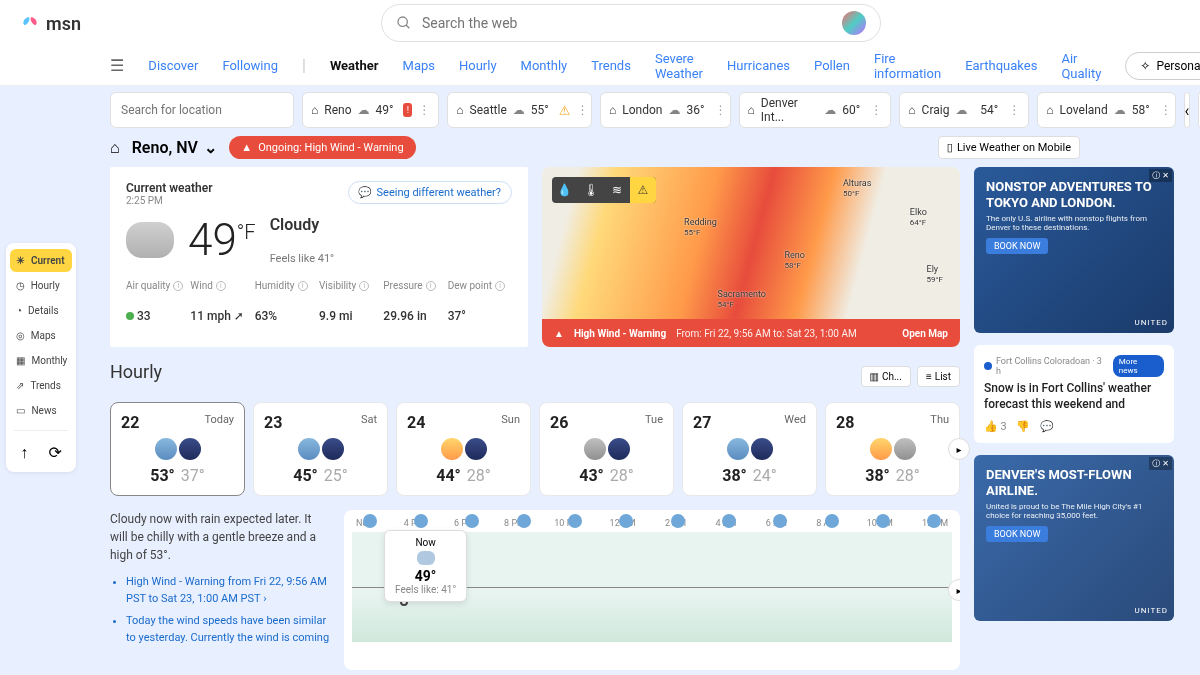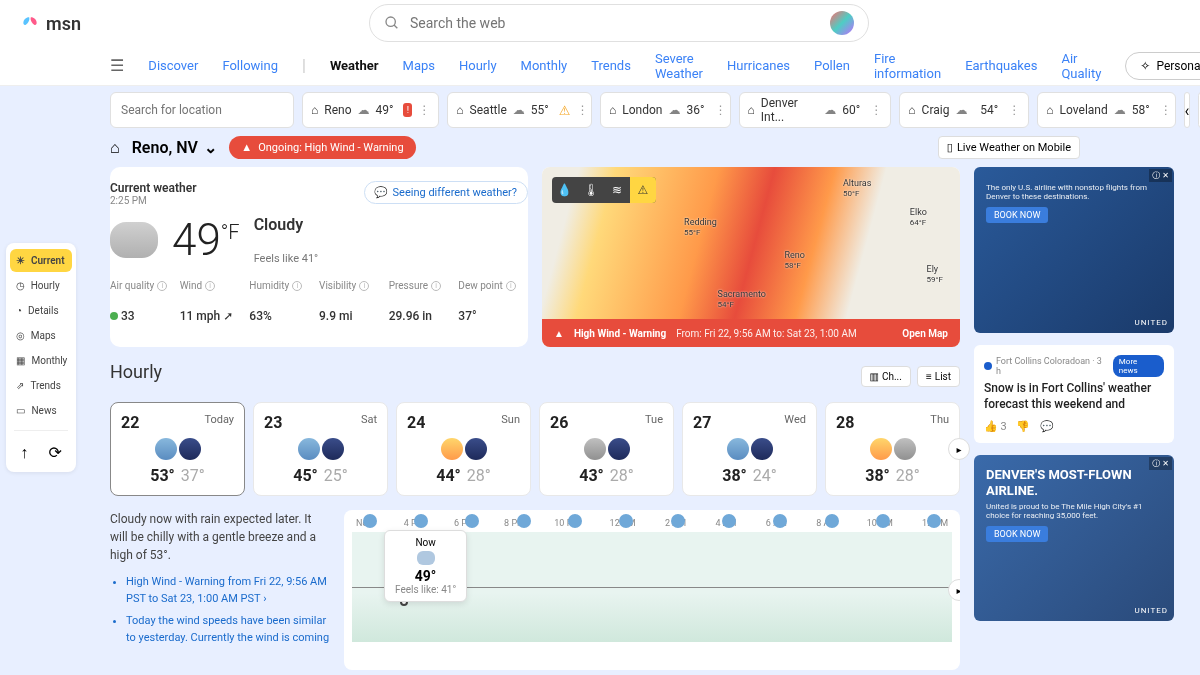--- a/index.html
+++ b/index.html
@@ -1,17 +1,17 @@
 <!DOCTYPE html>
 <html><head>
 <meta charset="utf-8">
 <style>
 *{margin:0;padding:0;box-sizing:border-box;font-family:-apple-system,BlinkMacSystemFont,"Segoe UI",Roboto,sans-serif}
 body{background:#e8efff;width:1200px;height:675px;overflow:hidden;position:relative}
-.top-header{background:#fff;height:46px;display:flex;align-items:center;padding:0 20px;gap:8px}
+.top-header{background:#fff;height:46px;display:flex;align-items:center;padding:0 20px;gap:20px}
 .msn-logo{display:flex;align-items:center;gap:6px;font-size:18px;font-weight:600;color:#333}
 .msn-logo svg{width:20px;height:20px}
 .search-bar{flex:0 0 500px;margin-left:280px;height:38px;border:1px solid #e0e0e0;border-radius:20px;display:flex;align-items:center;padding:0 14px;gap:10px}
 .search-bar input{flex:1;border:none;outline:none;font-size:14px;color:#666}
 .copilot-icon{width:24px;height:24px;border-radius:50%;background:linear-gradient(135deg,#ff6b6b,#4ecdc4,#c06cff)}
 .nav-row{background:#fff;height:40px;display:flex;align-items:center;padding:0 110px;gap:24px;border-bottom:1px solid #eee}
 .nav-row .menu-icon{color:#666;cursor:pointer}
 .nav-item{font-size:13px;color:#3b82f6;cursor:pointer}
 .nav-item.active{font-weight:700;color:#111}
 .nav-divider{color:#ccc}
@@ -30,21 +30,21 @@
 .warning-pill{background:#e74c3c;color:#fff;font-size:11px;padding:5px 12px;border-radius:14px;display:flex;align-items:center;gap:6px}
 .mobile-link{margin-left:auto;margin-right:10px;font-size:11px;background:#fff;border:1px solid #ddd;border-radius:4px;padding:4px 8px;display:flex;align-items:center;gap:4px}
 .side-nav{position:absolute;left:6px;top:243px;width:70px;background:#fff;border-radius:8px;box-shadow:0 1px 4px rgba(0,0,0,0.08);padding:6px 4px;display:flex;flex-direction:column;gap:2px}
 .side-nav-item{display:flex;align-items:center;gap:6px;padding:6px 6px;font-size:10px;color:#444;border-radius:6px;cursor:pointer}
 .side-nav-item.active{background:#ffd642;font-weight:600}
 .side-nav hr{border:none;border-top:1px solid #eee;margin:6px 4px}
 .main-grid{display:flex;padding:0 110px;gap:14px}
 .main-col{flex:0 0 850px;display:flex;flex-direction:column;gap:14px}
 .right-col{flex:0 0 200px;display:flex;flex-direction:column;gap:12px}
 .cur-card-row{display:flex;gap:14px}
-.cur-card{flex:0 0 418px;background:#fff;border-radius:10px;padding:14px 0}
+.cur-card{flex:0 0 418px;background:#fff;border-radius:2px;padding:14px 16px}
 .cur-card-head{display:flex;justify-content:space-between;align-items:flex-start;margin-bottom:8px}
 .cur-card-head .label{font-size:12px;font-weight:600;color:#333}
 .cur-card-head .time{font-size:10px;color:#888}
 .feedback-link{font-size:11px;color:#1a6bcc;border:1px solid #cddff5;border-radius:14px;padding:4px 10px;display:flex;align-items:center;gap:4px;cursor:pointer}
 .cur-main{display:flex;align-items:center;gap:14px;margin-bottom:14px}
 .sky-icon{width:48px;height:36px;background:linear-gradient(180deg,#d0d0d0,#b0b0b0);border-radius:16px}
 .big-temp{font-size:44px;font-weight:300;color:#222;display:flex;align-items:flex-start}
 .big-temp .deg{font-size:20px;margin-top:6px}
 .cond-block .cond{font-size:16px;font-weight:600;color:#333}
 .cond-block .feels{font-size:11px;color:#777;margin-top:18px}
@@ -497,20 +497,21 @@
           </div>
           <div class="day-next" style="right:-10px;top:50%">▸</div>
         </div>
       </div>
     </div>
   </div>
 
   <div class="right-col">
     <div class="ad-card ad1">
       <div class="adx">ⓘ ✕</div>
+      <div class="headline">NONSTOP ADVENTURES TO TOKYO AND LONDON.</div>
       <div class="sub">The only U.S. airline with nonstop flights from Denver to these destinations.</div>
       <div class="cta">BOOK NOW</div>
       <div class="ad-united">UNITED</div>
     </div>
     <div class="news-card">
       <div class="news-meta">
         <span style="width:8px;height:8px;background:#1a5dcc;border-radius:50%"></span>
         <span>Fort Collins Coloradoan · 3 h</span>
         <span class="pill">More news</span>
       </div>

